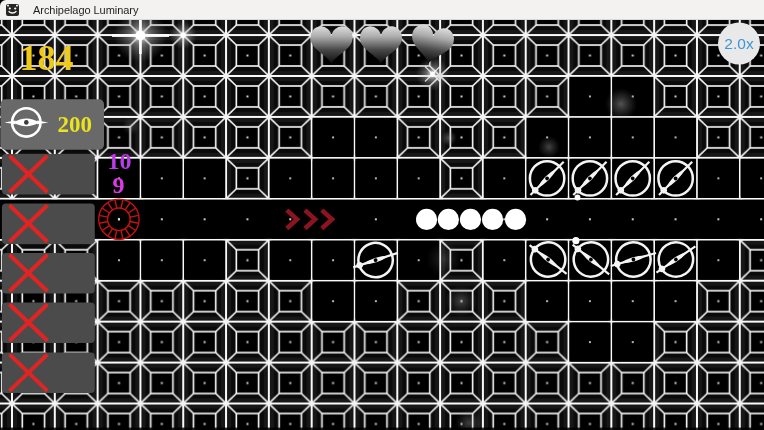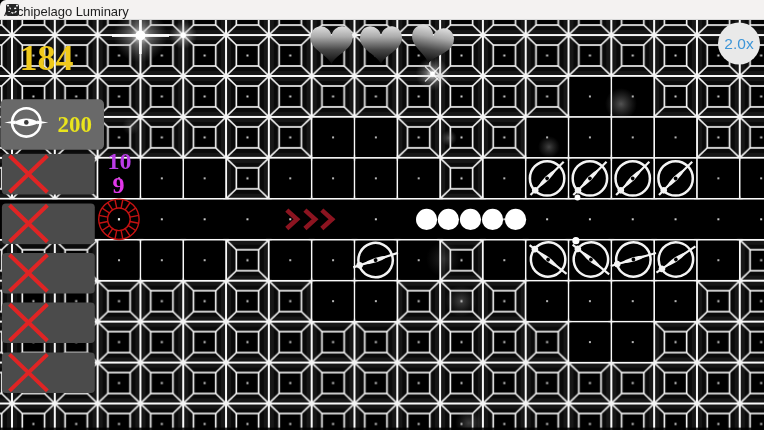--- a/index.html
+++ b/index.html
@@ -298,13 +298,13 @@
 
 <div style="position:absolute;left:6px;top:4px;width:13px;height:12px;background:#262626;border-radius:2px;"></div>
 <svg width="26" height="20" style="position:absolute;left:0;top:0">
       <circle cx="9.8" cy="8.5" r="1.1" fill="#fff"></circle>
       <circle cx="15.2" cy="8.5" r="1.1" fill="#fff"></circle>
       <path d="M8.6,11.3 Q12.5,14.8 16.4,11.3" stroke="#fff" stroke-width="1.4" fill="none"></path>
       <rect x="7" y="4.8" width="2" height="1.6" fill="#e8e8e8"></rect>
       <rect x="16" y="4.8" width="2" height="1.6" fill="#e8e8e8"></rect>
     </svg>
 
-<div style="position:absolute;left:4px;top:3.5px;font-size:13px;color:#1e1e1e;letter-spacing:-0.05px;">Archipelago Luminary</div>
+<div style="position:absolute;left:33px;top:3.5px;font-size:11px;color:#1e1e1e;letter-spacing:-0.05px;">Archipelago Luminary</div>
 </div>
 </body></html>

